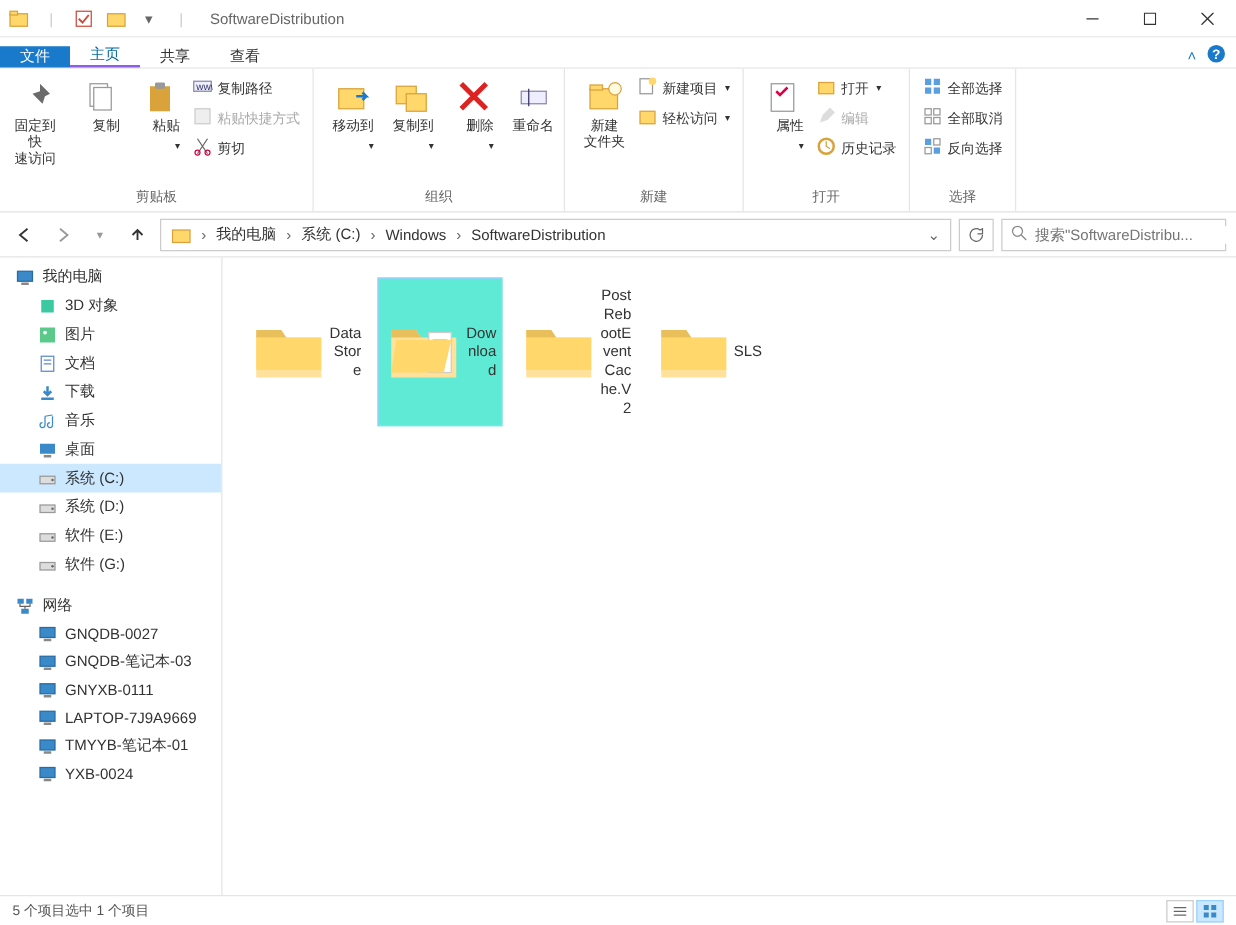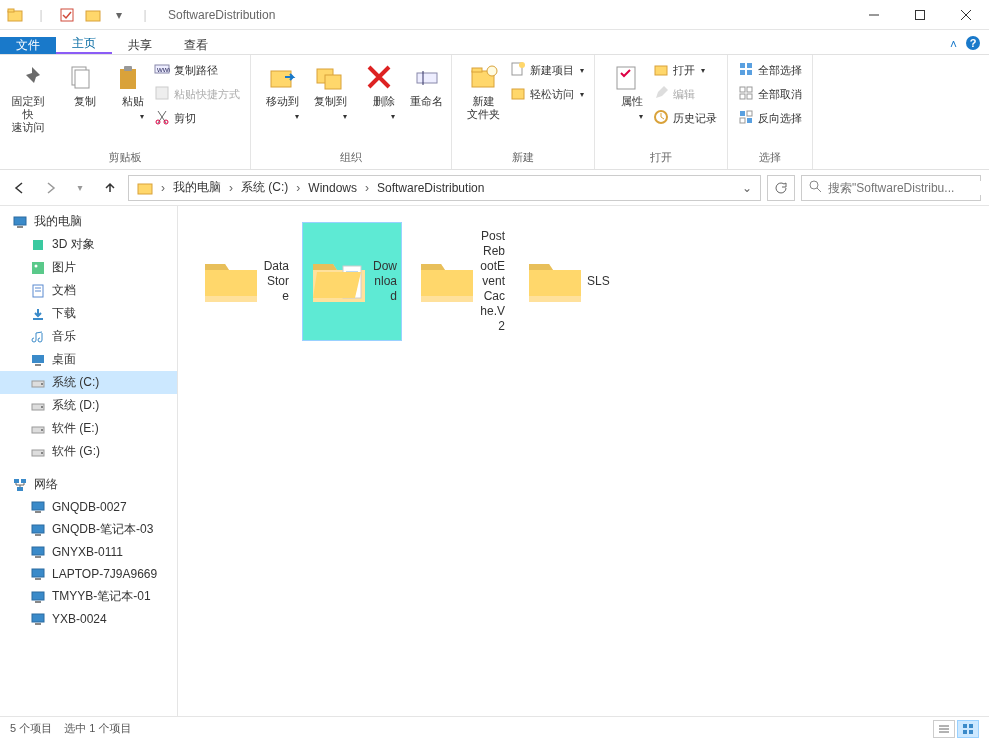--- a/index.html
+++ b/index.html
@@ -51,21 +51,21 @@
 .tree-item .ticon { width: 16px; height: 16px; display: flex; align-items: center; justify-content: center; flex-shrink: 0; }
 .tree-spacer { height: 10px; }
 
 .content { flex: 1; padding: 16px; display: flex; flex-wrap: wrap; align-content: flex-start; gap: 8px; }
 .file-item { width: 100px; display: flex; flex-direction: row; align-items: center; padding: 6px 4px; text-align: right; font-size: 12px; border: 1px solid transparent; }
 .file-item.selected { background: #5eead4; border: 1px solid #99d1ff; }
 .file-item .fico { width: 64px; height: 64px; margin-bottom: 4px; }
 .file-item .fname { line-height: 15px; word-break: break-word; }
 
 
-.statusbar { height: 24px; border-top: 1px solid #e5e5e5; display: flex; align-items: center; padding: 0 10px; font-size: 11px; color: #555; gap: 12px; }
+.statusbar { height: 24px; border-top: 1px solid #e5e5e5; display: flex; align-items: center; padding: 0 10px; font-size: 11px; color: #555; }
 .statusbar-right { margin-left: auto; display: flex; gap: 2px; }
 .view-btn { width: 22px; height: 18px; border: 1px solid #ccc; display: flex; align-items: center; justify-content: center; }
 .view-btn.active { background: #cce8ff; border-color: #99d1ff; }
 </style>
 </head>
 <body>
 
 <div class="titlebar">
   <div class="titlebar-left">
     <span class="qat-icon">

